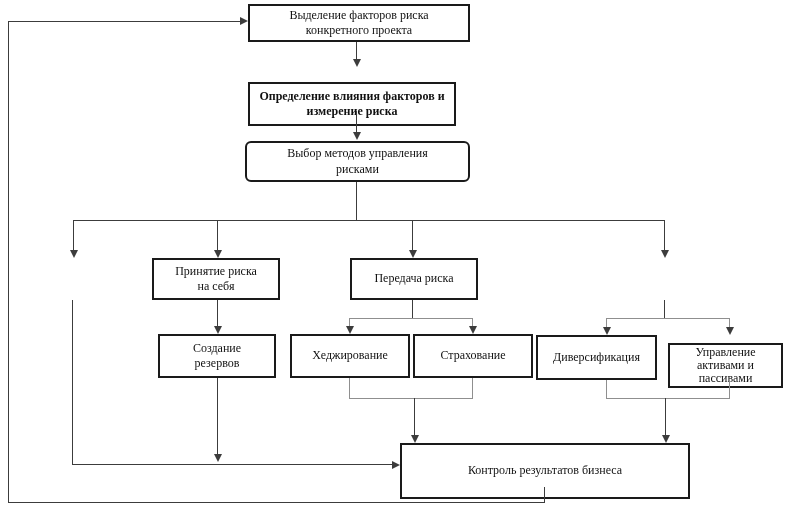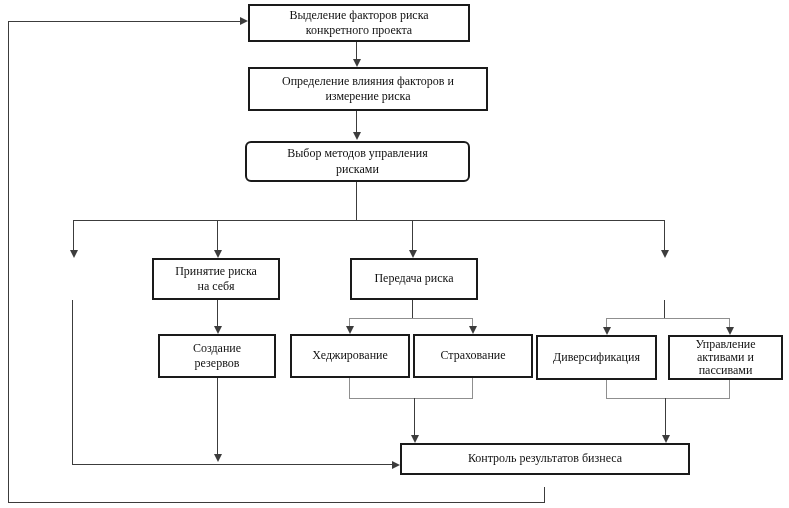--- a/index.html
+++ b/index.html
@@ -10,58 +10,58 @@
   }
   .node{
     position:absolute;box-sizing:border-box;
     display:flex;align-items:center;justify-content:center;
     text-align:center;white-space:pre-line;
     border:2px solid var(--box-border,#1a1a1a);
     background:#ffffff;color:var(--text,#111111);
     font-size:12px;line-height:1.28;
     padding:0 3px;
   }
-  .node.alm{line-height:1.08;padding:0 17px;}
+  .node.alm{line-height:1.08;padding:0 17px;margin-top:8px;}
   .hl,.vl{position:absolute;background:var(--connector,#3c3c3c);}
   .hl{height:1px;}
   .vl{width:1px;}
   .light{background:var(--connector-light,#8f8f8f);}
   .arrd{position:absolute;width:0;height:0;
     border-left:4px solid transparent;border-right:4px solid transparent;
     border-top:8px solid var(--connector,#2a2a2a);}
   .arrr{position:absolute;width:0;height:0;
     border-top:4px solid transparent;border-bottom:4px solid transparent;
     border-left:8px solid var(--connector,#2a2a2a);}
 </style>
 </head>
 <body>
 
 <div class="canvas">
 
   <div class="node" style="left:248px;top:4px;width:222px;height:38px;">Выделение факторов риска
 конкретного проекта</div>
-  <div class="node" style="left:248px;top:67px;width:240px;height:44px;">Определение влияния факторов и
+  <div class="node" style="left:248px;top:82px;width:208px;height:44px;font-weight:bold;">Определение влияния факторов и
 измерение риска</div>
   <div class="node" style="left:245px;top:141px;width:225px;height:41px;border-radius:6px;">Выбор методов управления
 рисками</div>
 
   <div class="node" style="left:152px;top:258px;width:128px;height:42px;">Принятие риска
 на себя</div>
   <div class="node" style="left:350px;top:258px;width:128px;height:42px;">Передача риска</div>
 
   <div class="node" style="left:290px;top:334px;width:120px;height:44px;">Хеджирование</div>
   <div class="node" style="left:158px;top:334px;width:118px;height:44px;">Создание
 резервов</div>
   <div class="node" style="left:413px;top:334px;width:120px;height:44px;">Страхование</div>
   <div class="node" style="left:536px;top:335px;width:121px;height:45px;">Диверсификация</div>
   <div class="node alm" style="left:668px;top:335px;width:115px;height:45px;">Управление
 активами и
 пассивами</div>
 
-  <div class="node" style="left:400px;top:443px;width:290px;height:32px;">Контроль результатов бизнеса</div>
+  <div class="node" style="left:400px;top:443px;width:290px;height:56px;">Контроль результатов бизнеса</div>
 
   <div class="vl" style="left:356px;top:42px;height:17px;"></div>
   <div class="arrd" style="left:353px;top:59px;"></div>
   <div class="vl" style="left:356px;top:111px;height:21px;"></div>
   <div class="arrd" style="left:353px;top:132px;"></div>
   <div class="vl" style="left:356px;top:182px;height:39px;"></div>
 
   <div class="hl" style="left:73px;top:220px;width:592px;"></div>
   <div class="vl" style="left:73px;top:221px;height:30px;"></div>
   <div class="arrd" style="left:70px;top:250px;"></div>

